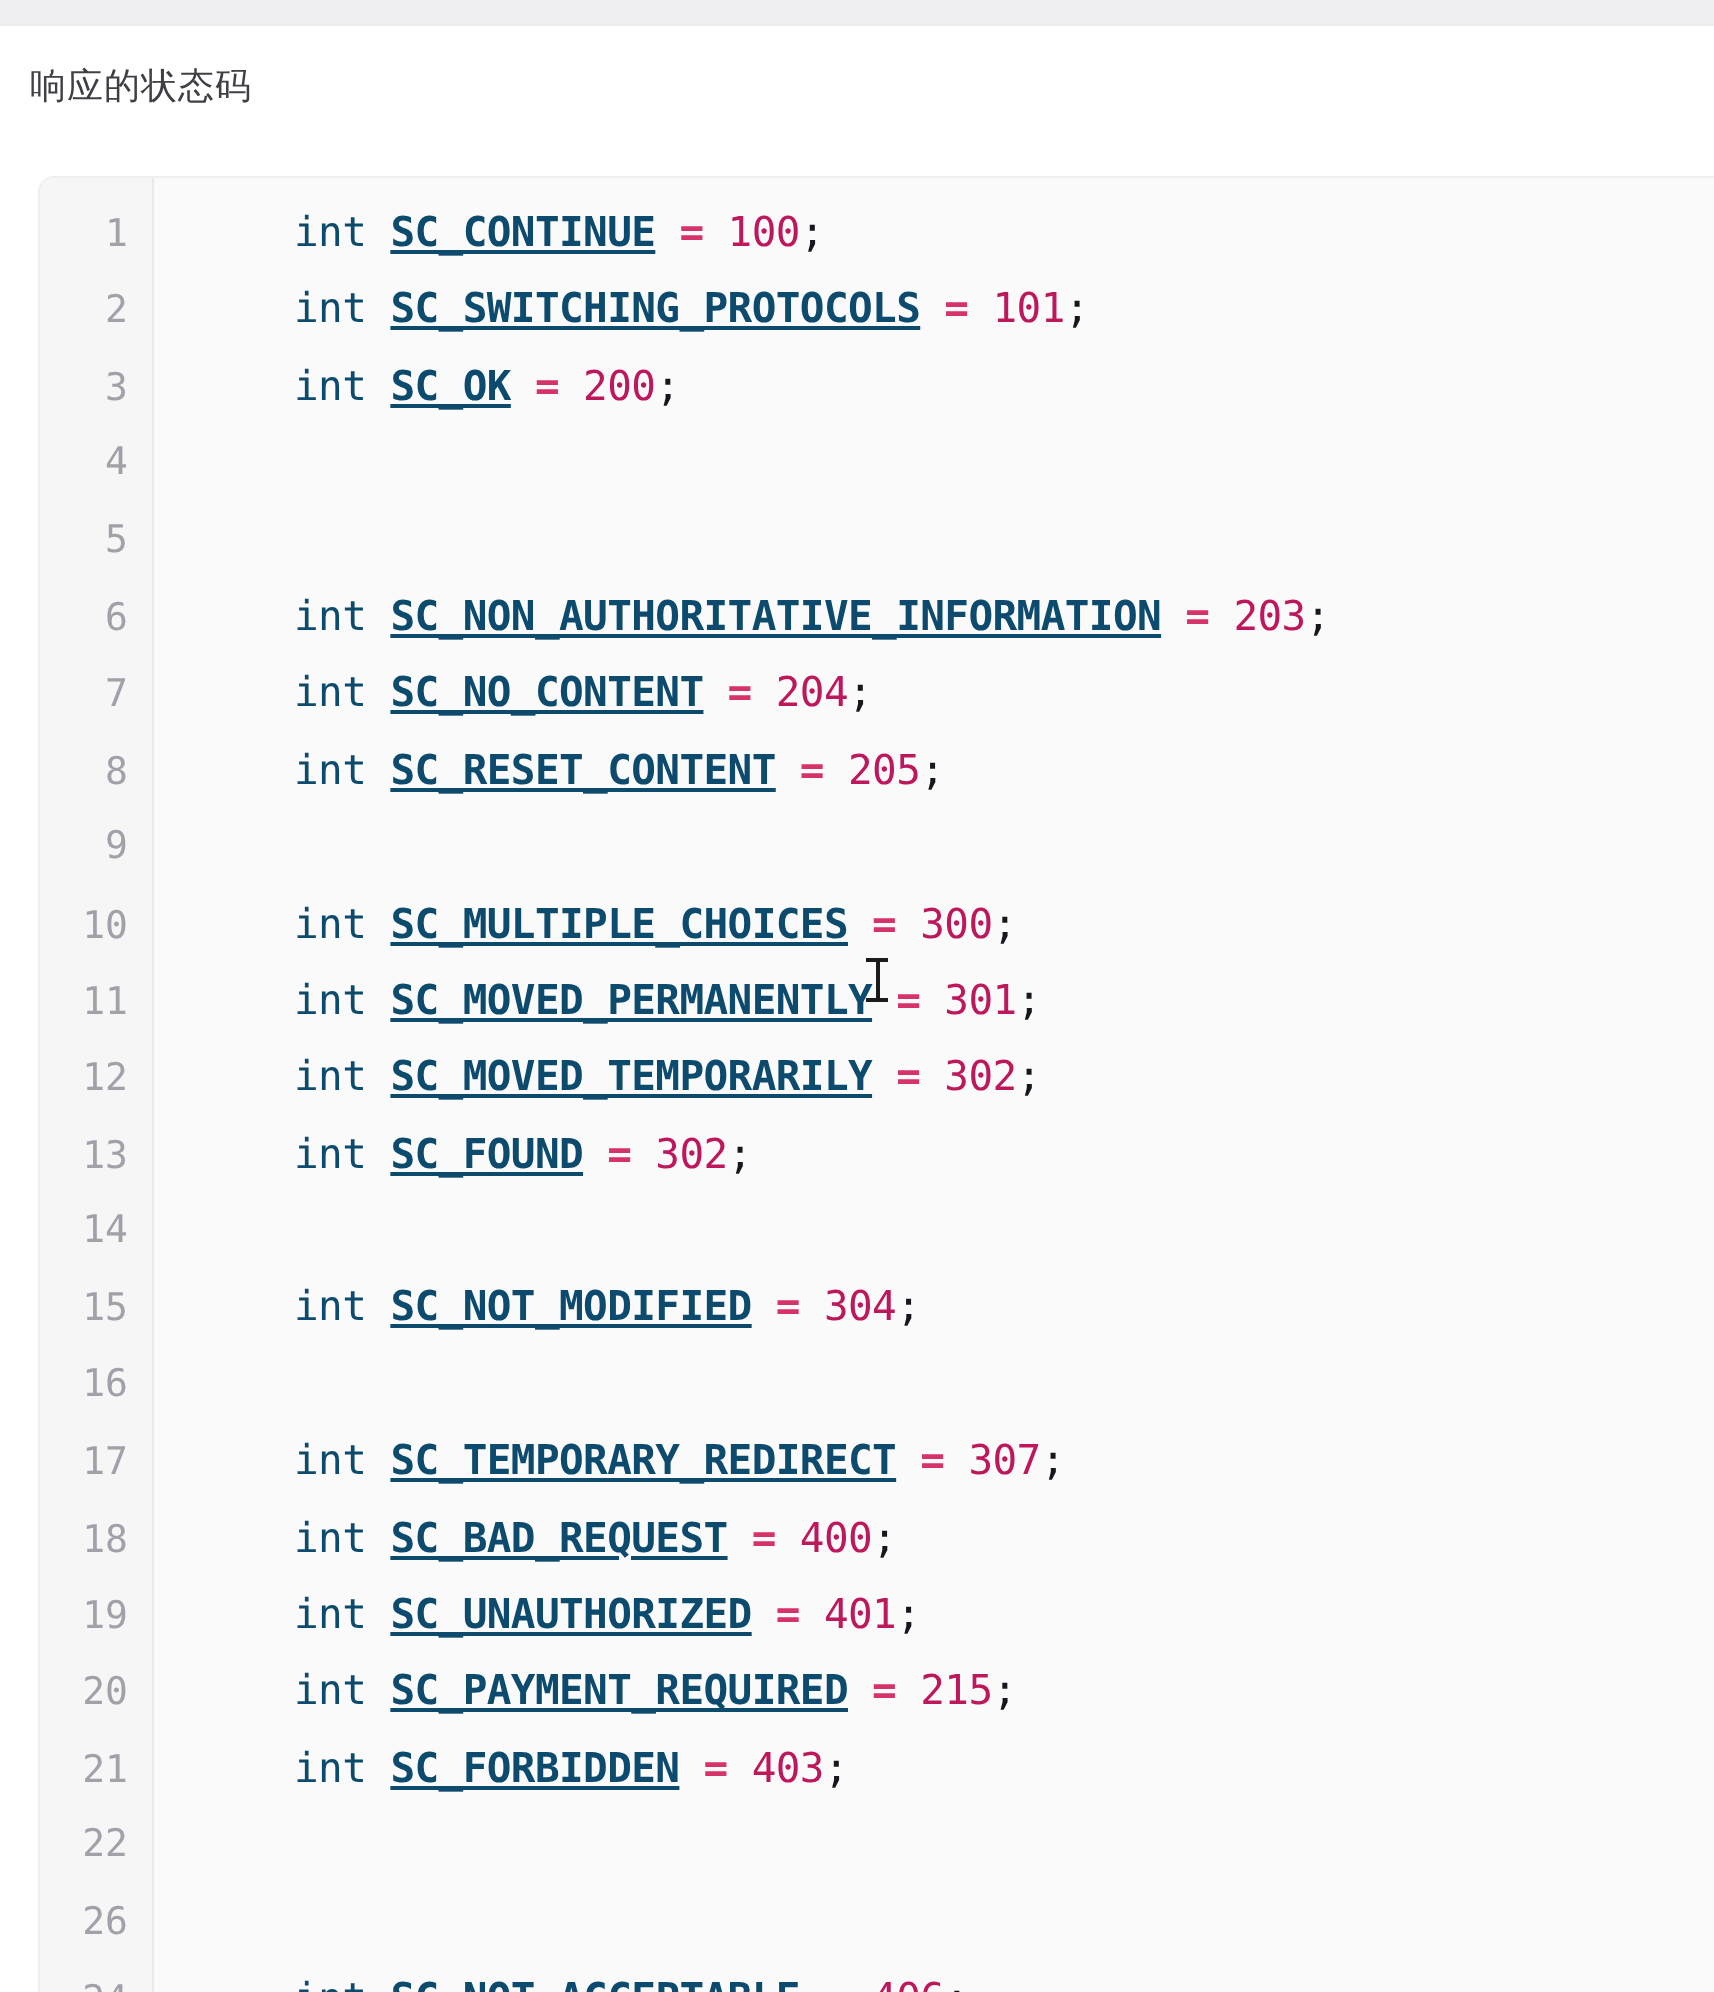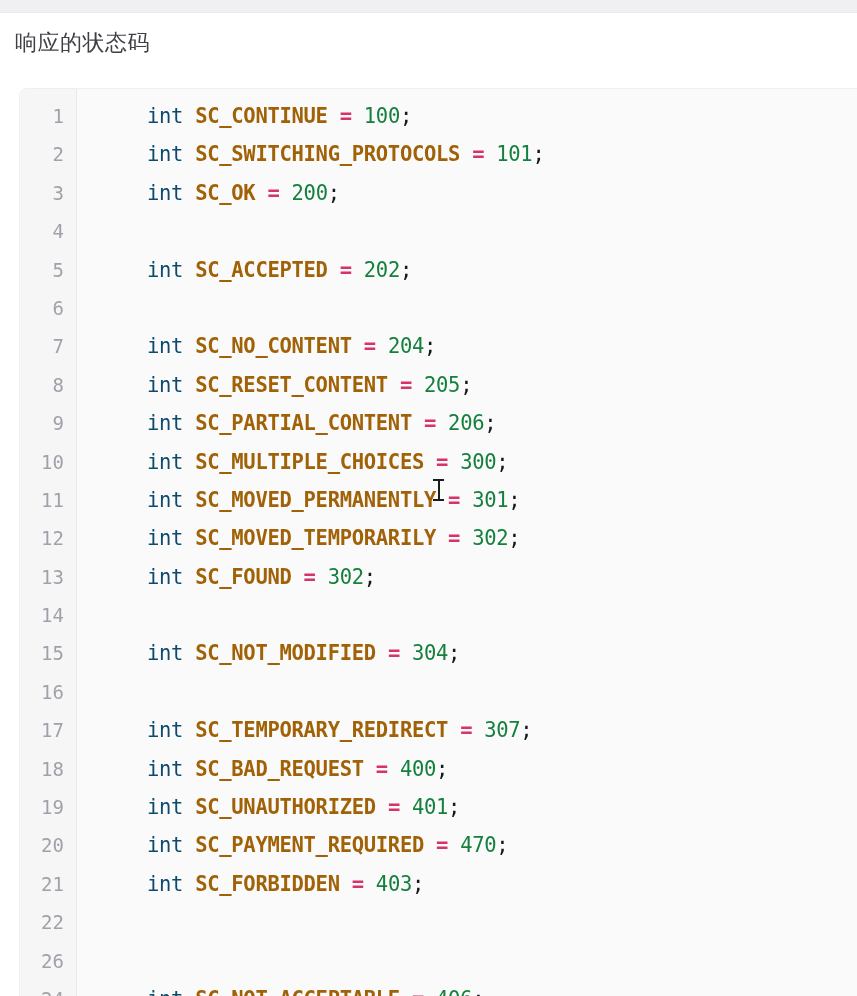--- a/index.html
+++ b/index.html
@@ -28,21 +28,21 @@
   .page {
     position: absolute;
     top: 13px; left: 0;
     width: 857px;
     background: #ffffff;
   }
 
   .section-title {
     margin: 0;
     padding: 16px 0 0 15px;
-    font-size: 22px;
+    font-size: 18px;
     line-height: 28px;
     font-weight: 400;
     color: #3f3f46;
     letter-spacing: 0.5px;
     white-space: nowrap;
   }
 
   
   .code-block {
     position: absolute;
@@ -94,23 +94,23 @@
   .code-text {
     flex: 0 0 auto;
     padding-left: 71px;
     font-family: "DejaVu Sans Mono", "Liberation Mono", monospace;
     font-size: 20.5px;
     letter-spacing: -0.3px;
     color: #1f2328;
   }
 
   .tok-type  { color: #0c4a6e; }
-  .tok-ident { color: #a16207; font-weight: 600; }
+  .tok-ident { color: #0c4a6e; font-weight: 600; text-decoration: underline; }
   .tok-op    { color: #d6336c; font-weight: 600; }
-  .tok-num   { color: #15803d; text-align: center; }
+  .tok-num   { color: #be185d; text-align: center; }
   .tok-punc  { color: #14181d; }
 
   
   .ibeam-cursor {
     position: absolute;
     left: 433px;
     top: 479px;
     width: 11px;
     height: 22px;
     pointer-events: none;
@@ -146,36 +146,35 @@
         </div>
         <div class="code-row">
           <span class="ln">3</span>
           <span class="code-text"><span class="tok-type">int</span> <span class="tok-ident">SC_OK</span> <span class="tok-op">=</span> <span class="tok-num">200</span><span class="tok-punc">;</span></span>
         </div>
         <div class="code-row">
           <span class="ln">4</span>
         </div>
         <div class="code-row">
           <span class="ln">5</span>
-          <span class="code-text"><span class="tok-type">int</span> <span class="tok-ident">SC_ACCEPTED</span> <span class="tok-op">=</span> <span class="tok-num">202</span><span class="tok-punc">;</span></span>
         </div>
         <div class="code-row">
           <span class="ln">6</span>
+          <span class="code-text"><span class="tok-type">int</span> <span class="tok-ident">SC_NON_AUTHORITATIVE_INFORMATION</span> <span class="tok-op">=</span> <span class="tok-num">203</span><span class="tok-punc">;</span></span>
         </div>
         <div class="code-row">
           <span class="ln">7</span>
           <span class="code-text"><span class="tok-type">int</span> <span class="tok-ident">SC_NO_CONTENT</span> <span class="tok-op">=</span> <span class="tok-num">204</span><span class="tok-punc">;</span></span>
         </div>
         <div class="code-row">
           <span class="ln">8</span>
           <span class="code-text"><span class="tok-type">int</span> <span class="tok-ident">SC_RESET_CONTENT</span> <span class="tok-op">=</span> <span class="tok-num">205</span><span class="tok-punc">;</span></span>
         </div>
         <div class="code-row">
           <span class="ln">9</span>
-          <span class="code-text"><span class="tok-type">int</span> <span class="tok-ident">SC_PARTIAL_CONTENT</span> <span class="tok-op">=</span> <span class="tok-num">206</span><span class="tok-punc">;</span></span>
         </div>
         <div class="code-row">
           <span class="ln">10</span>
           <span class="code-text"><span class="tok-type">int</span> <span class="tok-ident">SC_MULTIPLE_CHOICES</span> <span class="tok-op">=</span> <span class="tok-num">300</span><span class="tok-punc">;</span></span>
         </div>
         <div class="code-row">
           <span class="ln">11</span>
           <span class="code-text"><span class="tok-type">int</span> <span class="tok-ident">SC_MOVED_PERMANENTLY</span> <span class="tok-op">=</span> <span class="tok-num">301</span><span class="tok-punc">;</span></span>
         </div>
         <div class="code-row">
@@ -203,21 +202,21 @@
         <div class="code-row">
           <span class="ln">18</span>
           <span class="code-text"><span class="tok-type">int</span> <span class="tok-ident">SC_BAD_REQUEST</span> <span class="tok-op">=</span> <span class="tok-num">400</span><span class="tok-punc">;</span></span>
         </div>
         <div class="code-row">
           <span class="ln">19</span>
           <span class="code-text"><span class="tok-type">int</span> <span class="tok-ident">SC_UNAUTHORIZED</span> <span class="tok-op">=</span> <span class="tok-num">401</span><span class="tok-punc">;</span></span>
         </div>
         <div class="code-row">
           <span class="ln">20</span>
-          <span class="code-text"><span class="tok-type">int</span> <span class="tok-ident">SC_PAYMENT_REQUIRED</span> <span class="tok-op">=</span> <span class="tok-num">470</span><span class="tok-punc">;</span></span>
+          <span class="code-text"><span class="tok-type">int</span> <span class="tok-ident">SC_PAYMENT_REQUIRED</span> <span class="tok-op">=</span> <span class="tok-num">215</span><span class="tok-punc">;</span></span>
         </div>
         <div class="code-row">
           <span class="ln">21</span>
           <span class="code-text"><span class="tok-type">int</span> <span class="tok-ident">SC_FORBIDDEN</span> <span class="tok-op">=</span> <span class="tok-num">403</span><span class="tok-punc">;</span></span>
         </div>
         <div class="code-row">
           <span class="ln">22</span>
         </div>
         <div class="code-row">
           <span class="ln">26</span>

